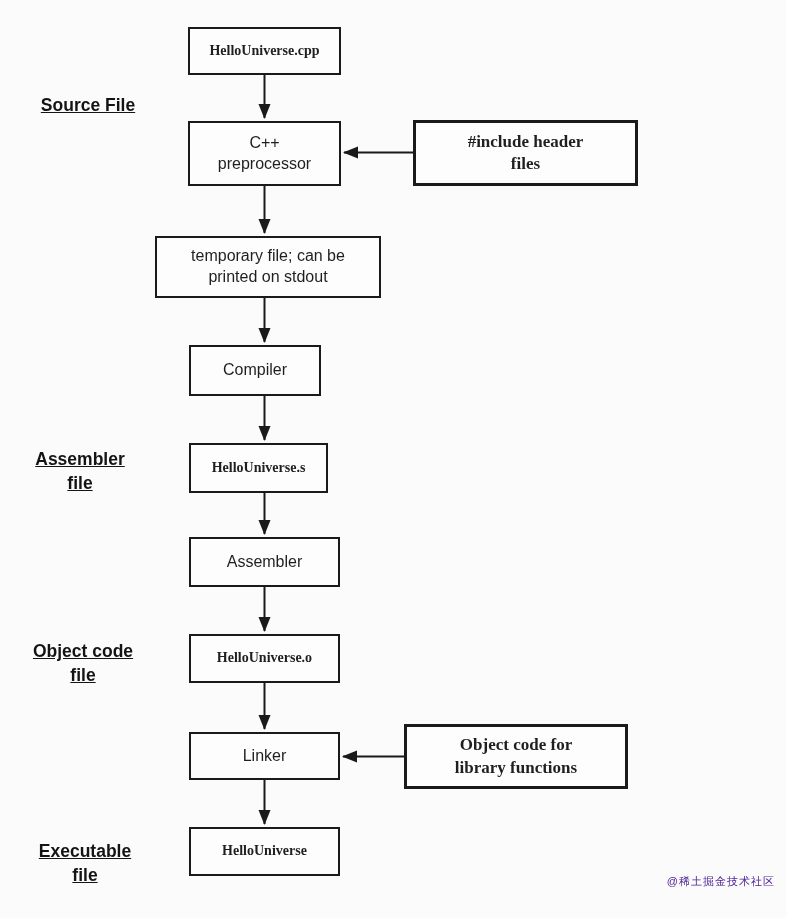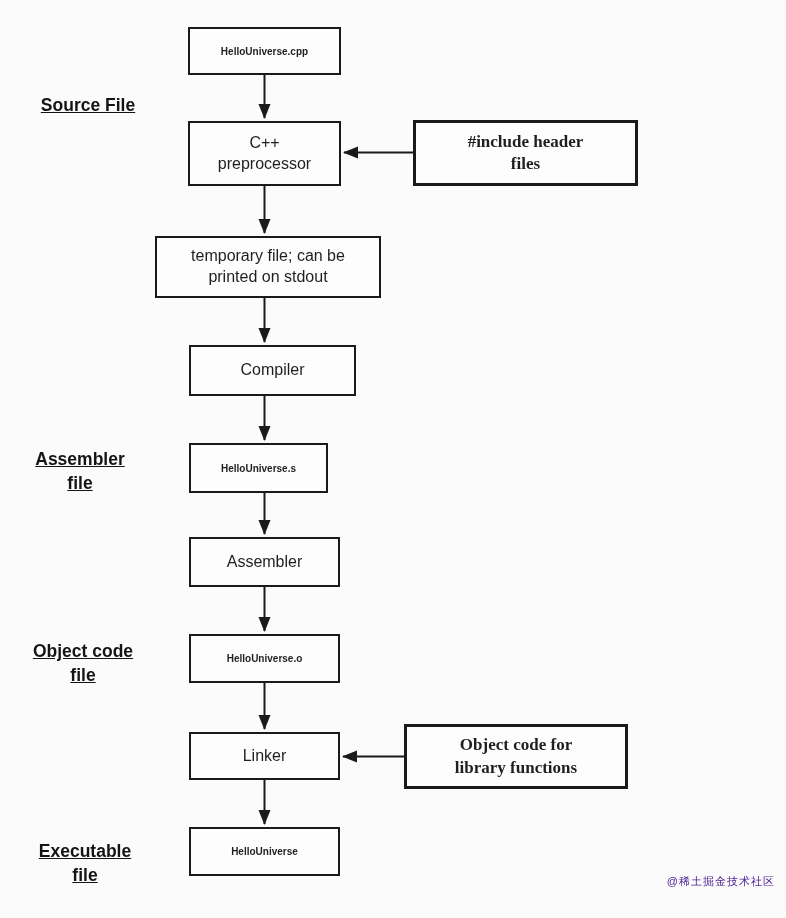--- a/index.html
+++ b/index.html
@@ -28,22 +28,22 @@
   }
   .node-label {
     white-space: pre-line;
     line-height: 1.3;
   }
   .plain {
     font-size: 16px;
     font-weight: 400;
   }
   .mono {
-    font-family: Liberation Sans, sans-serif;
-    font-size: 10px;
+    font-family: Liberation Serif, serif;
+    font-size: 14px;
     font-weight: 700;
   }
   .side-box {
     border-width: 3px;
     font-weight: 700;
     font-size: 17px;
     font-family: Liberation Serif, serif;
   }
   .stage-label {
     position: absolute;
@@ -105,21 +105,21 @@
   <div class="node side-box" style="left:413px; top:120px; width:225px; height:66px;">
     <span class="node-label">#include header
 files</span>
   </div>
 
   <div class="node" style="left:155px; top:236px; width:226px; height:62px;">
     <span class="node-label plain">temporary file; can be
 printed on stdout</span>
   </div>
 
-  <div class="node" style="left:189px; top:345px; width:167px; height:51px;">
+  <div class="node" style="left:189px; top:345px; width:132px; height:51px;">
     <span class="node-label plain">Compiler</span>
   </div>
 
   <div class="node" style="left:189px; top:443px; width:139px; height:50px;">
     <span class="node-label mono">HelloUniverse.s</span>
   </div>
 
   <div class="node" style="left:189px; top:537px; width:151px; height:50px;">
     <span class="node-label plain">Assembler</span>
   </div>

